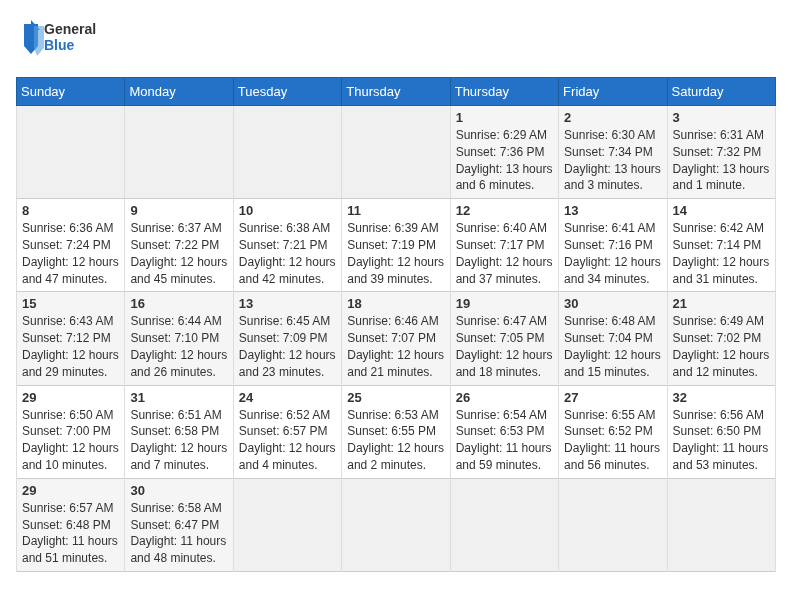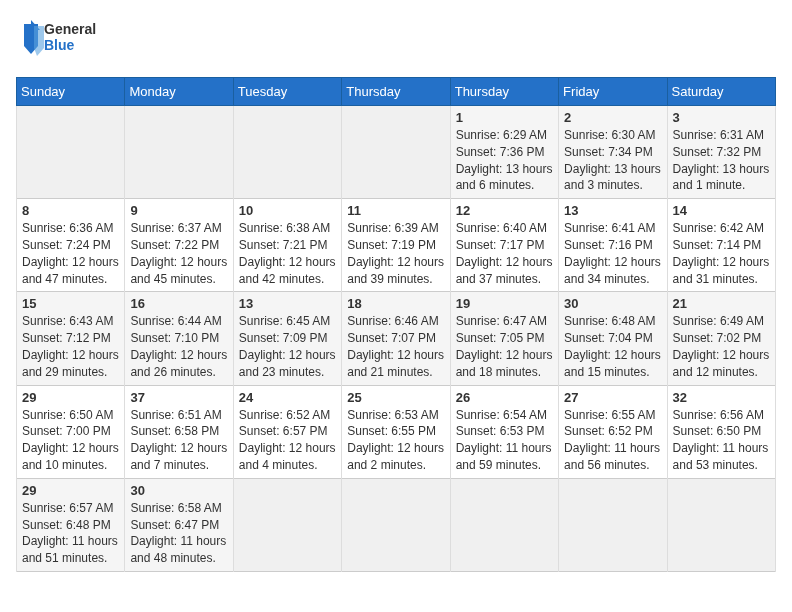--- a/index.html
+++ b/index.html
@@ -193,21 +193,21 @@
           <span class="day-num">21</span>
 <div class="day-info">Sunrise: 6:49 AM<br>Sunset: 7:02 PM<br>Daylight: 12 hours and 12 minutes.</div>
         </td>
       </tr>
       <tr>
         <td>
           <span class="day-num">29</span>
 <div class="day-info">Sunrise: 6:50 AM<br>Sunset: 7:00 PM<br>Daylight: 12 hours and 10 minutes.</div>
         </td>
         <td>
-          <span class="day-num">37</span>
+          <span class="day-num">31</span>
 <div class="day-info">Sunrise: 6:51 AM<br>Sunset: 6:58 PM<br>Daylight: 12 hours and 7 minutes.</div>
         </td>
         <td>
           <span class="day-num">24</span>
 <div class="day-info">Sunrise: 6:52 AM<br>Sunset: 6:57 PM<br>Daylight: 12 hours and 4 minutes.</div>
         </td>
         <td>
           <span class="day-num">25</span>
 <div class="day-info">Sunrise: 6:53 AM<br>Sunset: 6:55 PM<br>Daylight: 12 hours and 2 minutes.</div>
         </td>

